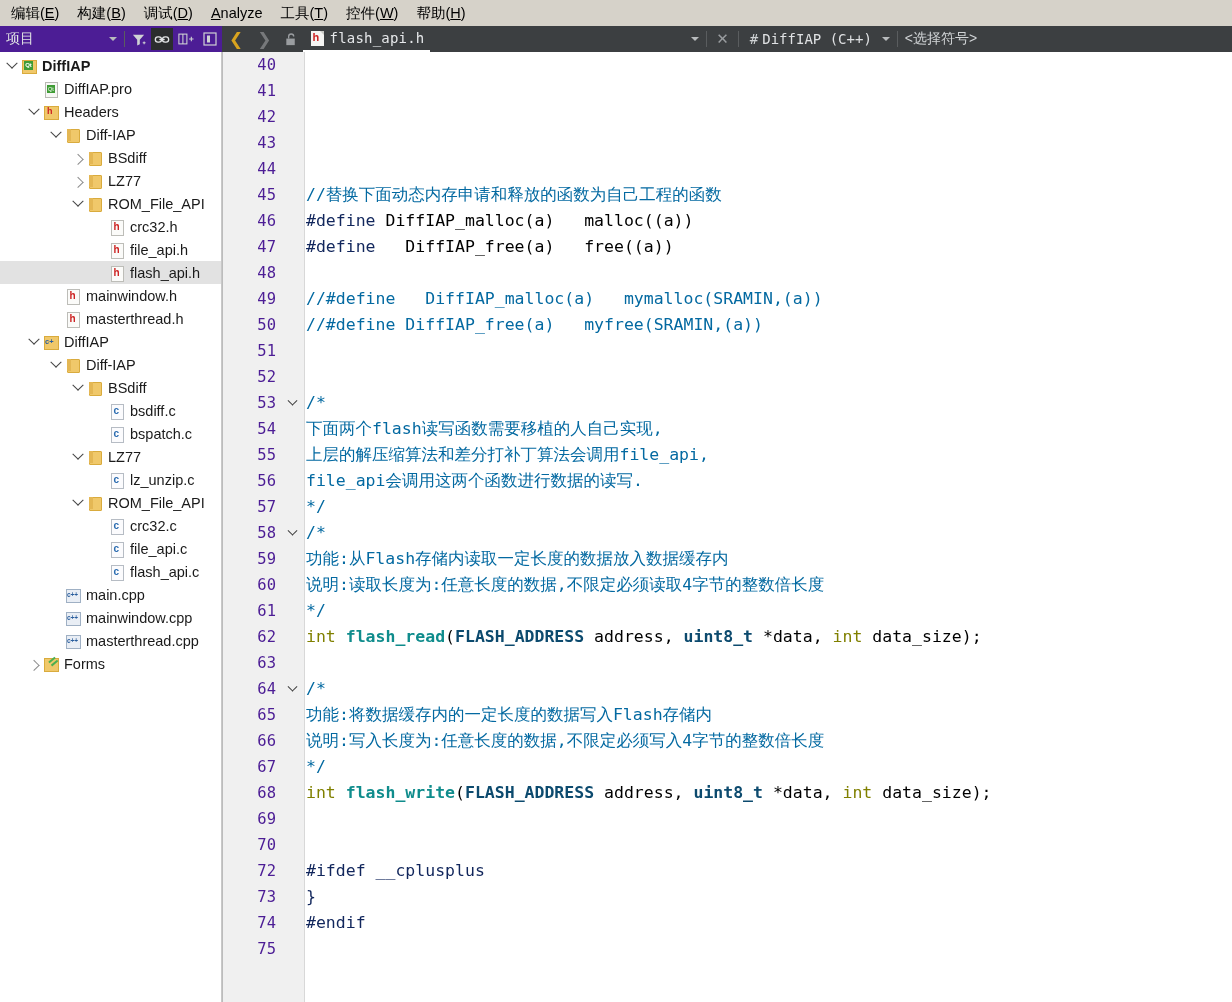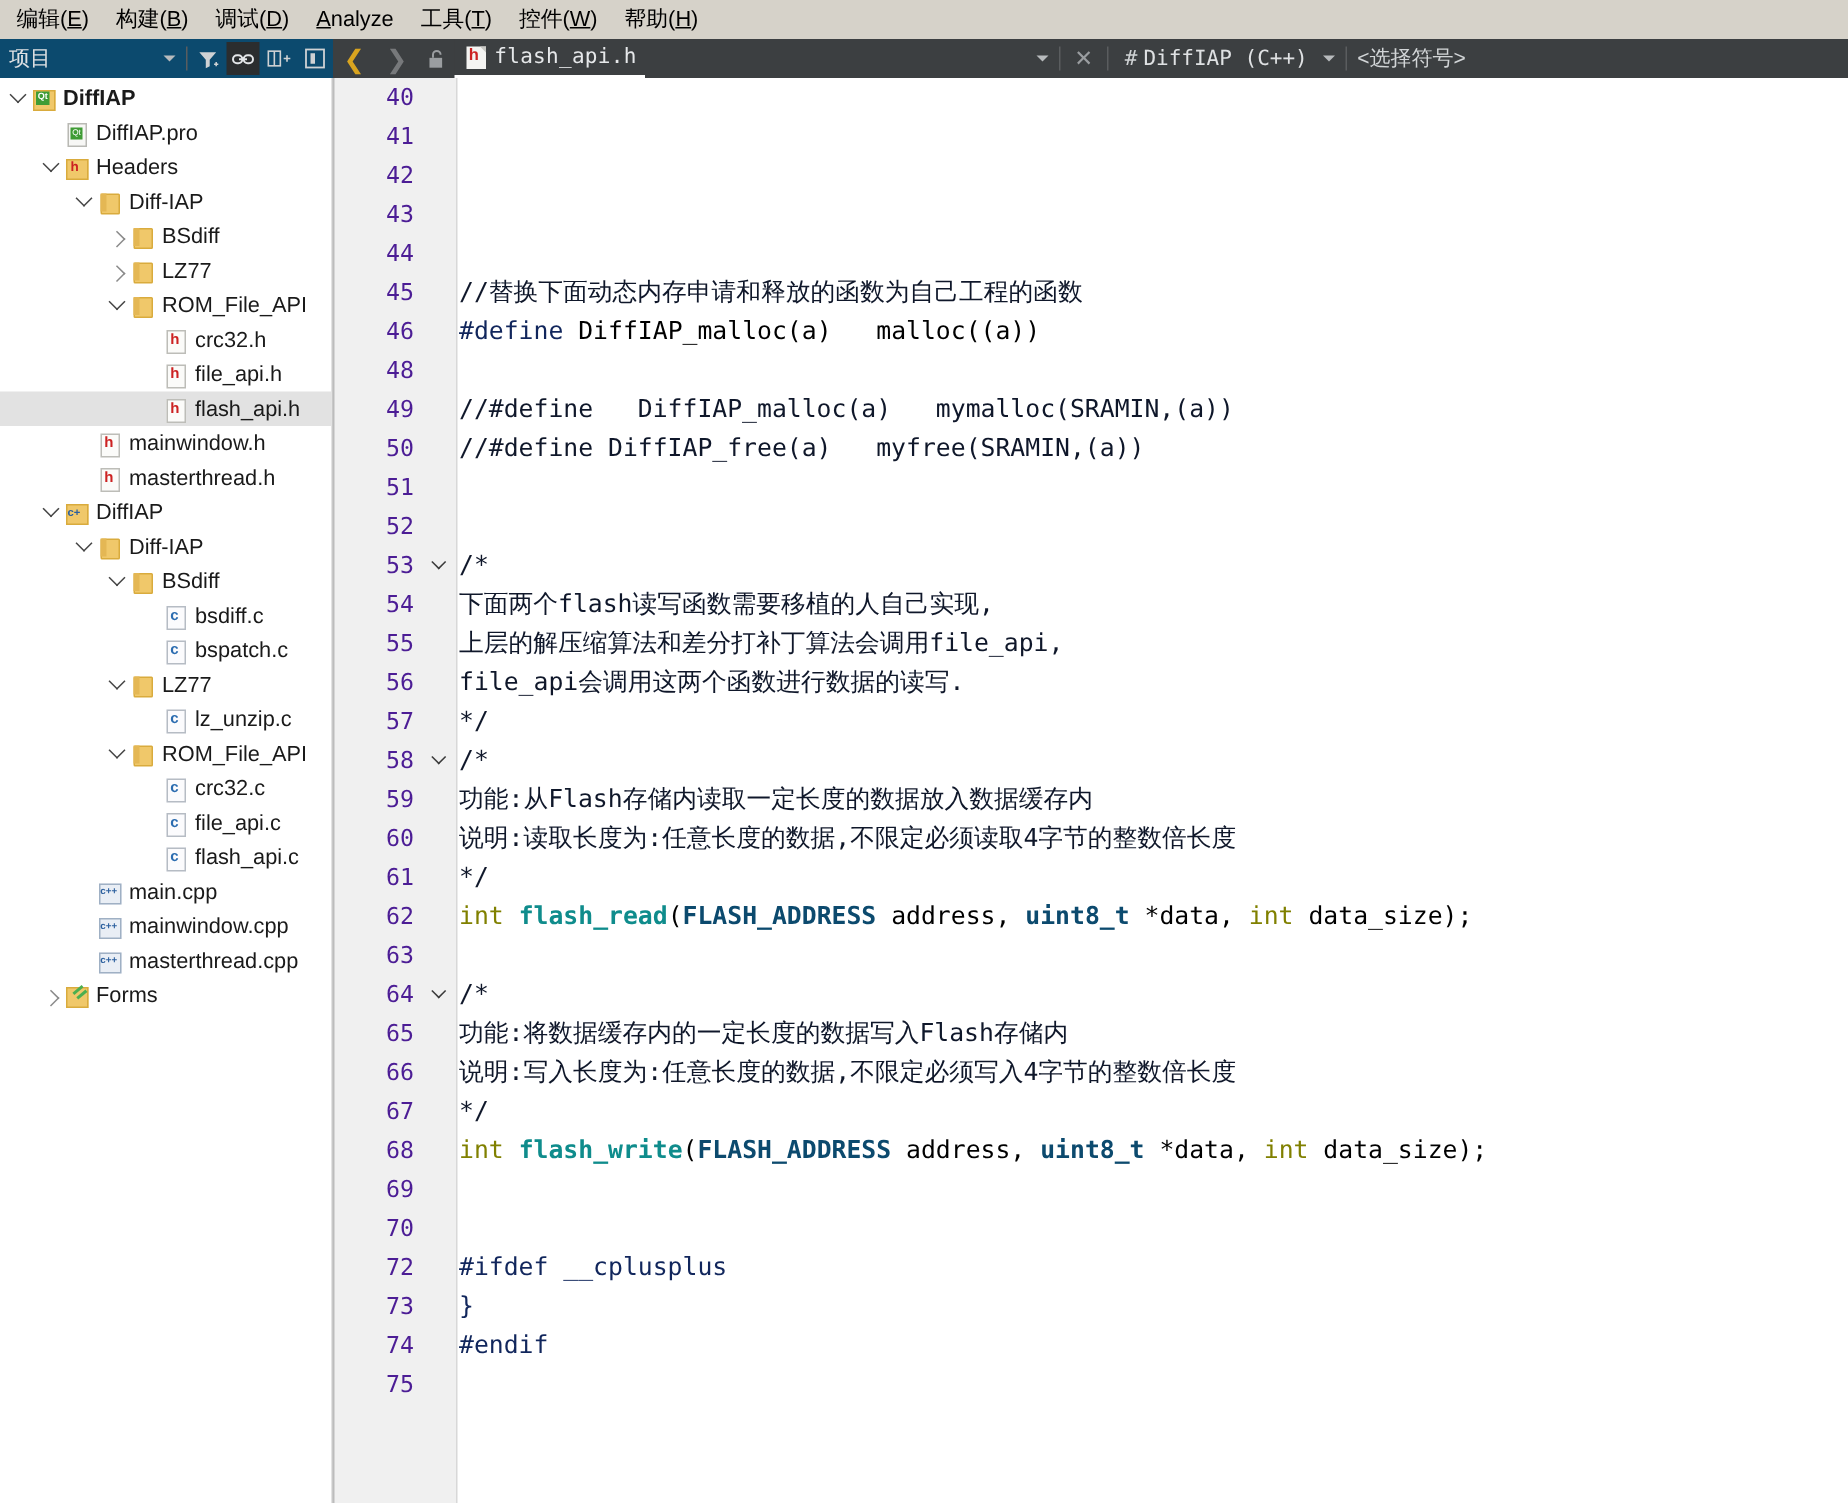--- a/index.html
+++ b/index.html
@@ -26,21 +26,21 @@
   #menubar .menu-item {
     padding: 2px 9px 3px 9px;
     white-space: nowrap;
     line-height: 18px;
   }
   #menubar .menu-item .mn { text-decoration: underline; }
 
   
   #toolbar {
     height: 26px;
-    background: #0c4a6e;
+    background: #4c1d95;
     display: flex;
     align-items: stretch;
     color: #cfd2d4;
     font-size: 13.5px;
     user-select: none;
   }
   .tb-left {
     width: 222px;
     display: flex;
     align-items: center;
@@ -434,21 +434,21 @@
     padding-left: 2px;
     font-size: 16.5px;
     font-family: "DejaVu Sans Mono", monospace;
     white-space: pre;
     color: #000000;
     letter-spacing: 0px;
     line-height: 26px;
     position: relative;
     z-index: 2;
   }
-  .cm { color: #0f172a; }            
+  .cm { color: #0369a1; }            
   .kw { color: #808000; }            
   .fn { color: #0f8c8c; font-weight: bold; } 
   .ty { color: #0c4a6e; font-weight: bold; }           
   .pp { color: #11265c; }            
   .pl { color: #000000; }            
 </style>
 </head>
 <body>
 
 <div id="menubar">
@@ -719,20 +719,25 @@
           <span class="lno">45</span>
           <span class="fold"></span>
           <span class="code"><span class="cm">//替换下面动态内存申请和释放的函数为自己工程的函数</span></span>
         </div>
         <div class="eline">
           <span class="lno">46</span>
           <span class="fold"></span>
           <span class="code"><span class="pp">#define</span><span class="pl"> DiffIAP_malloc(a)   malloc((a))</span></span>
         </div>
         <div class="eline">
+          <span class="lno">47</span>
+          <span class="fold"></span>
+          <span class="code"><span class="pp">#define</span><span class="pl">   DiffIAP_free(a)   free((a))</span></span>
+        </div>
+        <div class="eline">
           <span class="lno">48</span>
           <span class="fold"></span>
           <span class="code"></span>
         </div>
         <div class="eline">
           <span class="lno">49</span>
           <span class="fold"></span>
           <span class="code"><span class="cm">//#define   DiffIAP_malloc(a)   mymalloc(SRAMIN,(a))</span></span>
         </div>
         <div class="eline">

